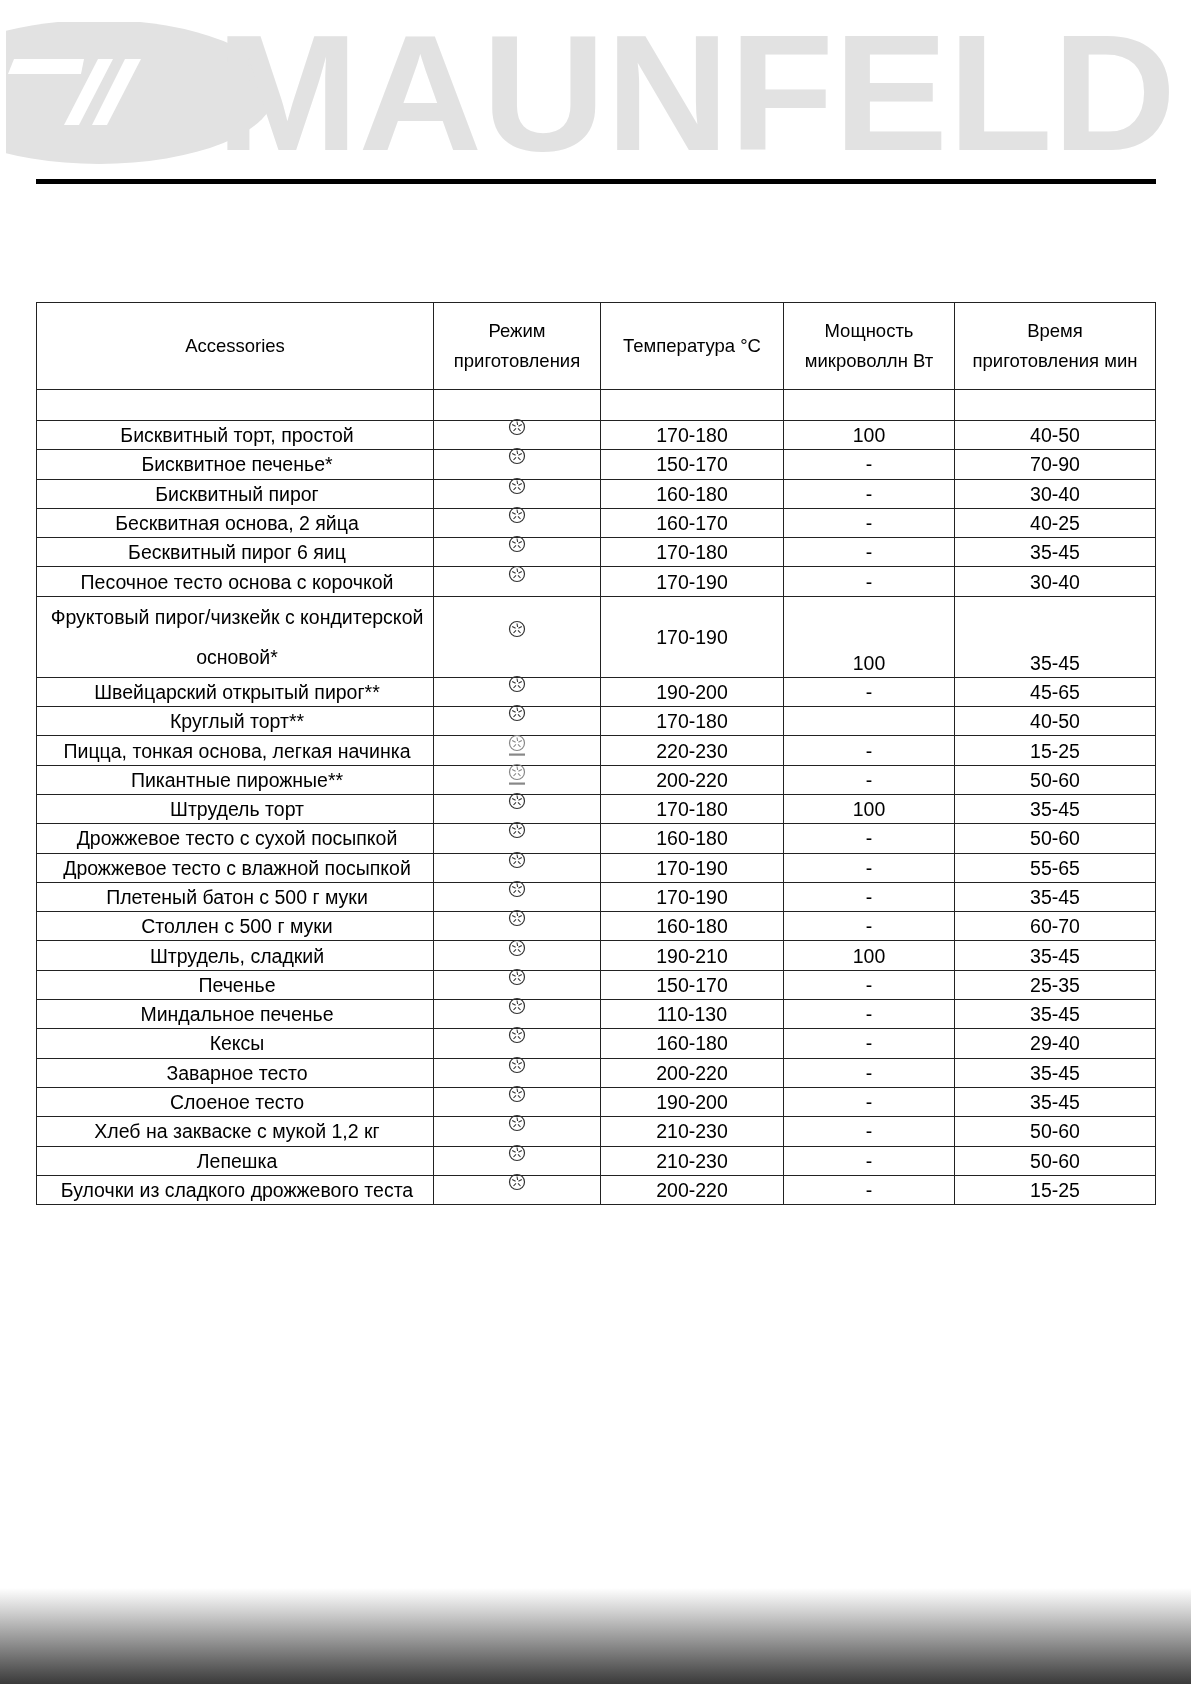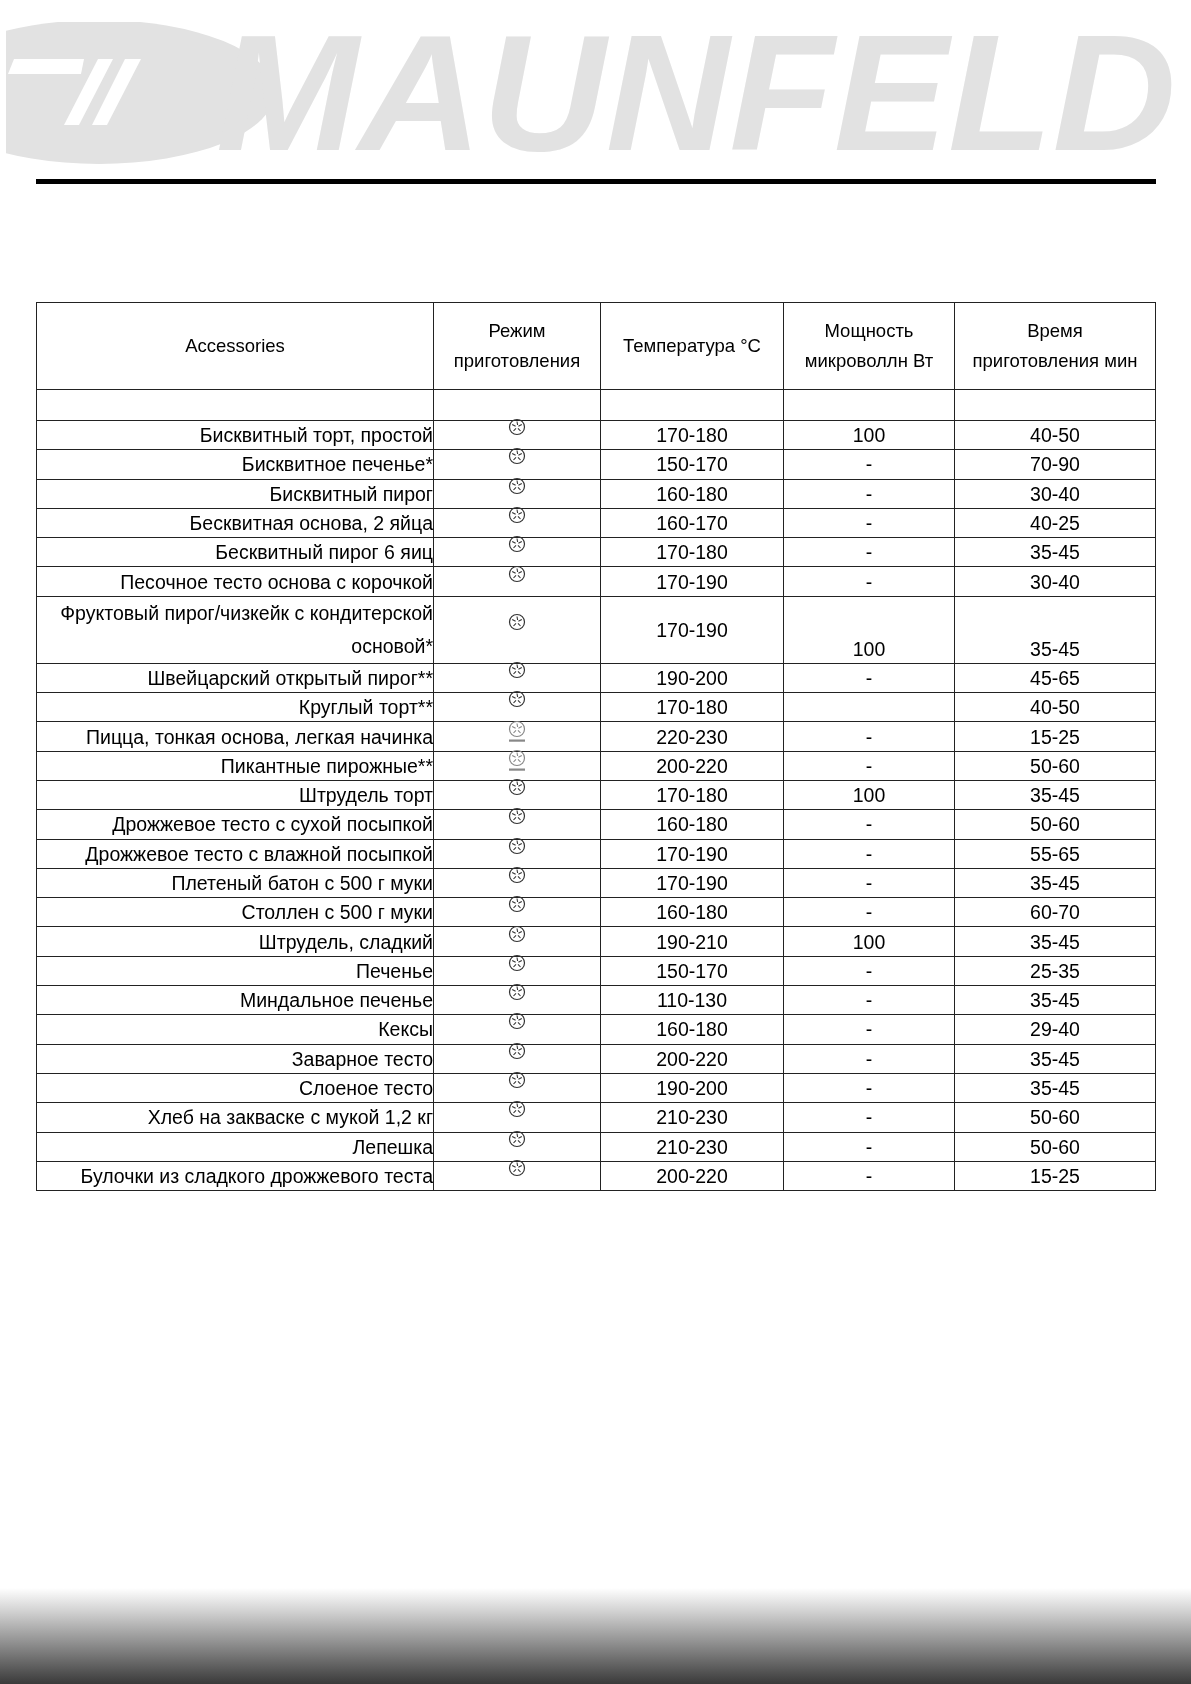--- a/index.html
+++ b/index.html
@@ -2,36 +2,36 @@
 <html><head>
 <meta charset="utf-8">
 <style>
   html, body { margin: 0; padding: 0; }
   body {
     width: 1191px; height: 1684px; position: relative; overflow: hidden;
     background: #ffffff;
     font-family: "Liberation Sans", "DejaVu Sans", sans-serif;
     color: #000;
   }
-  .logo { position: absolute; left: 6px; top: 22px; width: 1180px; height: 142px; font-style: italic; }
+  .logo { position: absolute; left: 6px; top: 22px; width: 1180px; height: 142px; }
   .logo svg { display: block; }
   .rule { position: absolute; left: 36px; top: 179px; width: 1120px; height: 5px; background: #000; }
 
   .table-wrap { position: absolute; left: 36px; top: 302px; width: 1119px; }
   table { border-collapse: collapse; width: 1119px; table-layout: fixed; }
   col.c1 { width: 397px; } col.c2 { width: 167px; } col.c3 { width: 183px; }
   col.c4 { width: 171px; } col.c5 { width: 201px; }
   th, td { border: 1.5px solid #222; padding: 0; }
   th { font-weight: normal; font-size: 18.5px; line-height: 30px; height: 86px; text-align: center; }
   td { font-size: 19.5px; height: 28.3px; line-height: 28px; }
-  td.name { text-align: right; padding-left: 4px; white-space: nowrap; }
+  td.name { text-align: center; padding-left: 4px; white-space: nowrap; }
   td.ctr { text-align: center; }
   tr.spacer td { height: 30px; }
   tr.tall td { height: 57px; }
-  tr.tall td.name { line-height: 33px; white-space: normal; }
+  tr.tall td.name { line-height: 40px; white-space: normal; }
   tr.tall td.bottom { vertical-align: bottom; }
   .mode-icon { display: inline-block; width: 18px; height: 18px; vertical-align: top; margin-top: -3px; }
   .mode-icon svg { display: block; }
 
   .footer-gradient {
     position: absolute; left: 0; top: 1588px; width: 1191px; height: 96px;
     background: linear-gradient(to bottom, #ffffff 0%, #d0d0d0 25%, #8a8a8a 60%, #3a3a3a 100%);
   }
 </style>
 </head>

